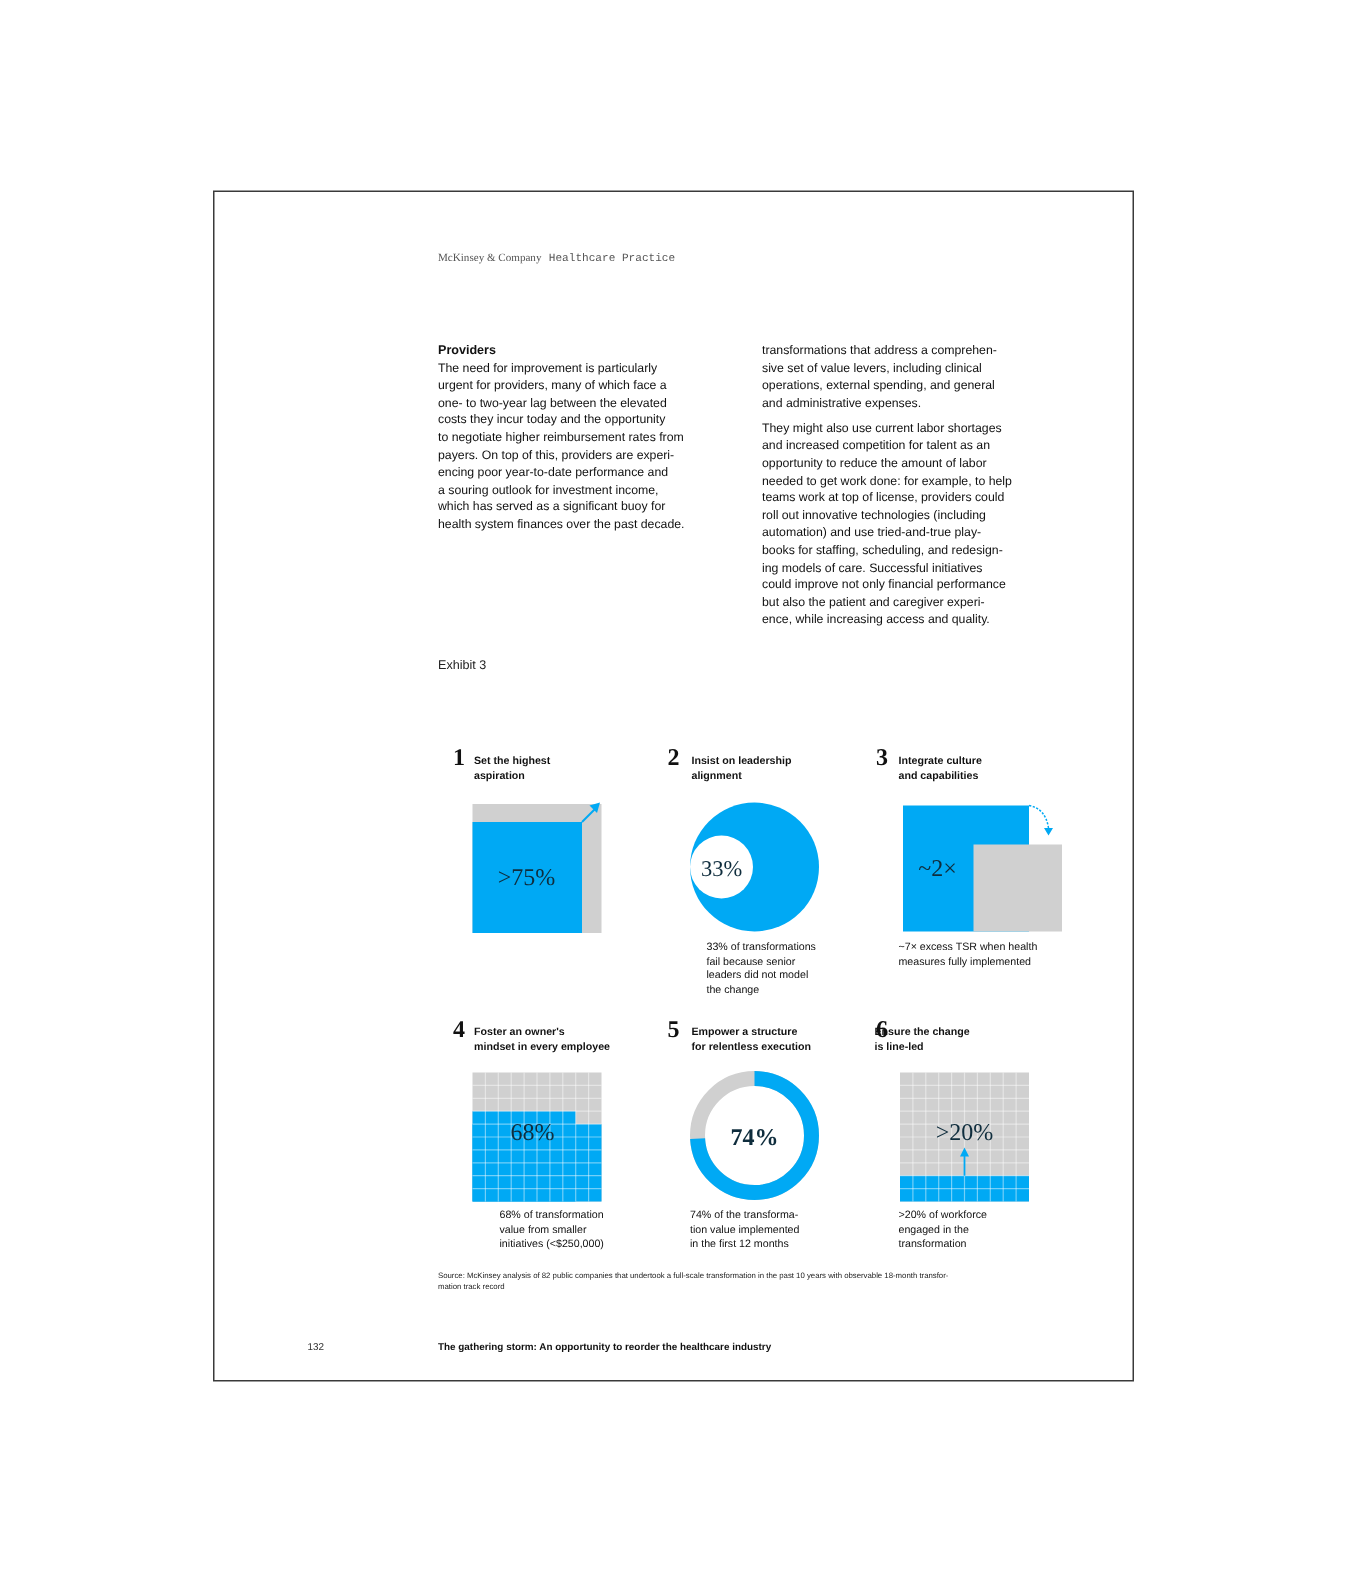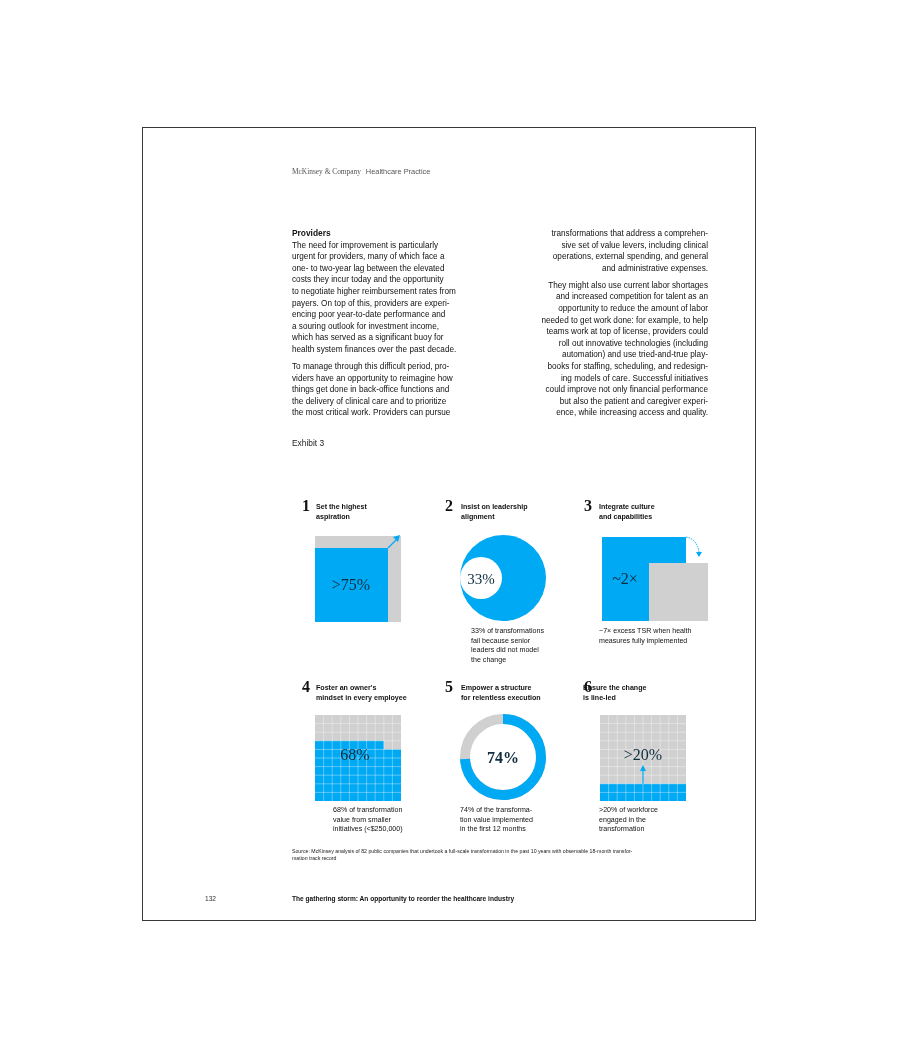--- a/index.html
+++ b/index.html
@@ -1,20 +1,20 @@
 <!DOCTYPE html>
 <html><head>
 <meta charset="utf-8">
 <style>
   html, body { margin: 0; padding: 0; background: #ffffff; }
   body { width: 900px; height: 1050px; position: relative; overflow: hidden; font-family: "Liberation Sans", sans-serif; color: #1a1a1a; }
   .page { position: absolute; left: 142px; top: 127px; width: 614px; height: 794px; border: 1.5px solid #3a3a3a; box-sizing: border-box; background: #fff; }
   .abs { position: absolute; }
   .running-head { left: 149px; top: 39px; font-family: "Liberation Serif", serif; font-size: 7.4px; color: #555; white-space: nowrap; }
-  .running-head .sec { font-family: Liberation Sans, sans-serif; margin-left: 3px; text-align: right; }
+  .running-head .sec { font-family: Liberation Mono, monospace; margin-left: 3px; text-align: right; }
   .col { font-size: 8.2px; line-height: 11.6px; color: #111; width: 192px; margin-top: 22px; }
   .col p { margin: 0 0 5.4px 0; white-space: pre-line; }
   .col h4 { margin: 0; font-size: 8.4px; font-weight: bold; line-height: 11.6px; }
   .exhibit-label { left: 149px; top: 310px; font-size: 8.4px; color: #222; }
   .exhibit-title { left: 149px; top: 326px; width: 420px; font-size: 11.6px; line-height: 14.6px; font-weight: bold; color: #0f2d3d; }
   .num { font-family: "Liberation Serif", serif; font-weight: bold; font-size: 16px; line-height: 16px; color: #111; }
   .item-title { font-size: 7.1px; font-weight: bold; line-height: 9.6px; color: #111; white-space: pre-line; }
   .caption { font-size: 7.1px; line-height: 9.6px; color: #111; white-space: pre-line; }
   .source { left: 149px; top: 720px; width: 430px; font-size: 5.2px; line-height: 7.2px; color: #222; }
   .pagenum { left: 62px; top: 767px; font-size: 6.6px; color: #333; }
@@ -35,28 +35,23 @@
     <p>The need for improvement is particularly
 urgent for providers, many of which face a
 one- to two-year lag between the elevated
 costs they incur today and the opportunity
 to negotiate higher reimbursement rates from
 payers. On top of this, providers are experi-
 encing poor year-to-date performance and
 a souring outlook for investment income,
 which has served as a significant buoy for
 health system finances over the past decade.</p>
-    <p>To manage through this difficult period, pro-
-viders have an opportunity to reimagine how
-things get done in back-office functions and
-the delivery of clinical care and to prioritize
-the most critical work. Providers can pursue</p>
   </div>
 
-  <div class="abs col" style="left:365px; top:78px; width:200px;text-align:right;">
+  <div class="abs col" style="left:365px; top:78px; width:200px;">
     <p>transformations that address a comprehen-
 sive set of value levers, including clinical
 operations, external spending, and general
 and administrative expenses.</p>
     <p>They might also use current labor shortages
 and increased competition for talent as an
 opportunity to reduce the amount of labor
 needed to get work done: for example, to help
 teams work at top of license, providers could
 roll out innovative technologies (including

